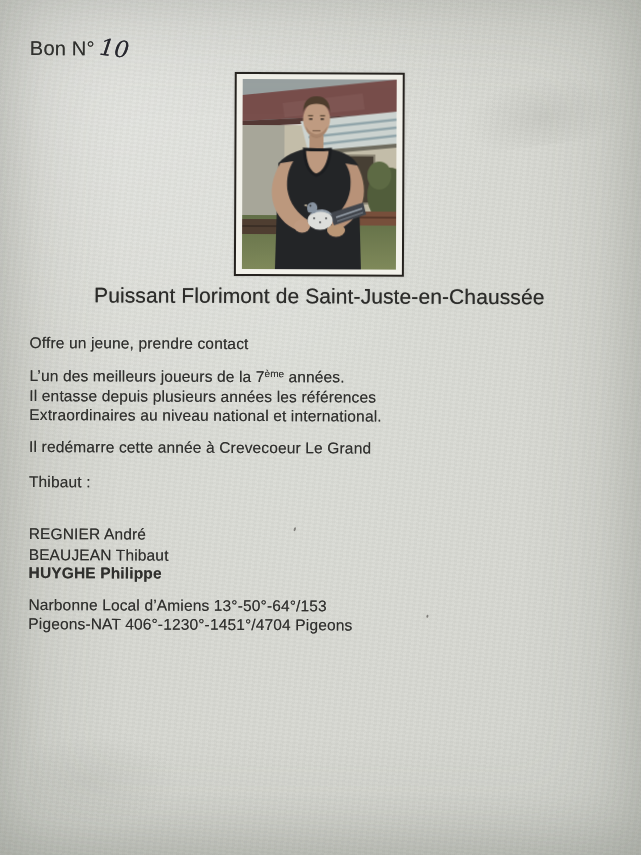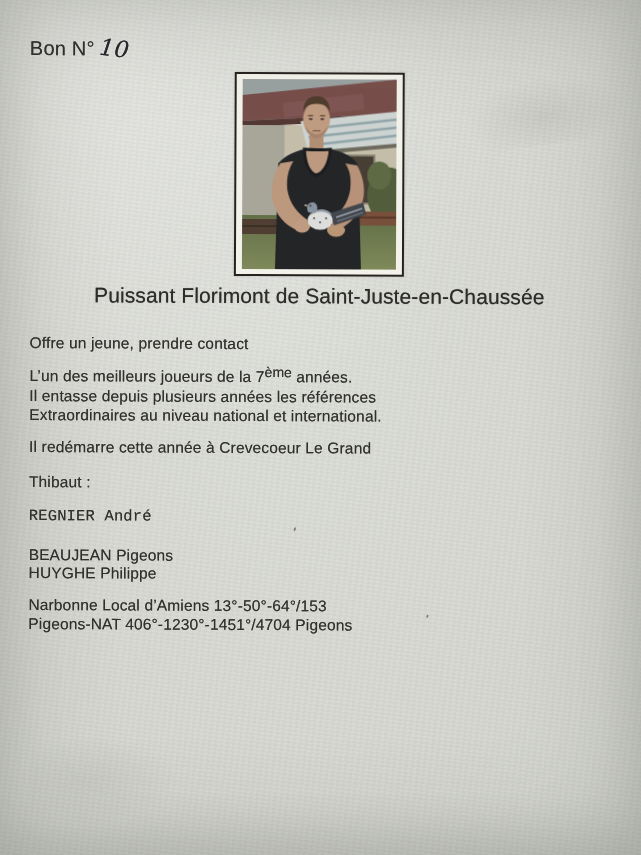--- a/index.html
+++ b/index.html
@@ -71,31 +71,31 @@
     letter-spacing:0.1px;
     text-shadow:0 0 0.7px rgba(44,44,42,0.7);
   }
 
   .line{
     position:absolute;left:31px;
     font-size:15.5px;line-height:20px;color:var(--ink);
     letter-spacing:0.15px;white-space:nowrap;
     text-shadow:0 0 0.6px rgba(48,48,46,0.65);
   }
-  .line .sup{font-size:14px;position:relative;top:-5px;letter-spacing:0;}
+  .line .sup{font-size:10px;position:relative;top:-5px;letter-spacing:0;}
   .l-offer{top:333px;}
   .l-region{top:366px;}
   .l-ref1{top:386px;}
   .l-ref2{top:405px;}
   .l-restart{top:437px;}
   .l-origines{top:472px;}
-  .l-o1{top:506px;font-family:Liberation Mono, monospace;}
+  .l-o1{top:524px;}
   .l-o2{top:526px;}
   .l-o3{top:545px;}
-  .l-o4{top:563px;}
+  .l-o4{top:563px;font-weight:bold;}
   .l-r1{top:595px;}
   .l-r2{top:614px;}
 
   .speck{position:absolute;border-radius:50%;background:rgba(52,50,48,0.55);pointer-events:none;}
   .speck-1{left:296px;top:526px;width:2px;height:4px;transform:rotate(18deg);}
   .speck-2{left:429px;top:613px;width:2px;height:3px;transform:rotate(15deg);}
   .smudge{
     position:absolute;left:30px;top:735px;width:150px;height:90px;
     background:radial-gradient(ellipse at 40% 50%, rgba(66,70,60,0.07), rgba(66,70,60,0) 70%);
     pointer-events:none;
@@ -191,21 +191,21 @@
     <div class="line l-region"><span>L’un des meilleurs joueurs de la 7</span><span class="sup">ème</span><span> années.</span></div>
 
     <div class="line l-ref1">Il entasse depuis plusieurs années les références</div>
     <div class="line l-ref2">Extraordinaires au niveau national et international.</div>
 
     <div class="line l-restart">Il redémarre cette année à Crevecoeur Le Grand</div>
 
     <div class="line l-origines">Thibaut :</div>
 
     <div class="line l-o1">REGNIER André</div>
-    <div class="line l-o3">BEAUJEAN Pigeons</div>
+    <div class="line l-o3">BEAUJEAN Thibaut</div>
     <div class="line l-o4">HUYGHE Philippe</div>
 
     <div class="line l-r1">Narbonne Local d’Amiens 13°-50°-64°/153</div>
     <div class="line l-r2">Pigeons-NAT 406°-1230°-1451°/4704 Pigeons</div>
 
     <div class="speck speck-1"></div>
     <div class="speck speck-2"></div>
   </div>
 
   <div class="vignette"></div>

